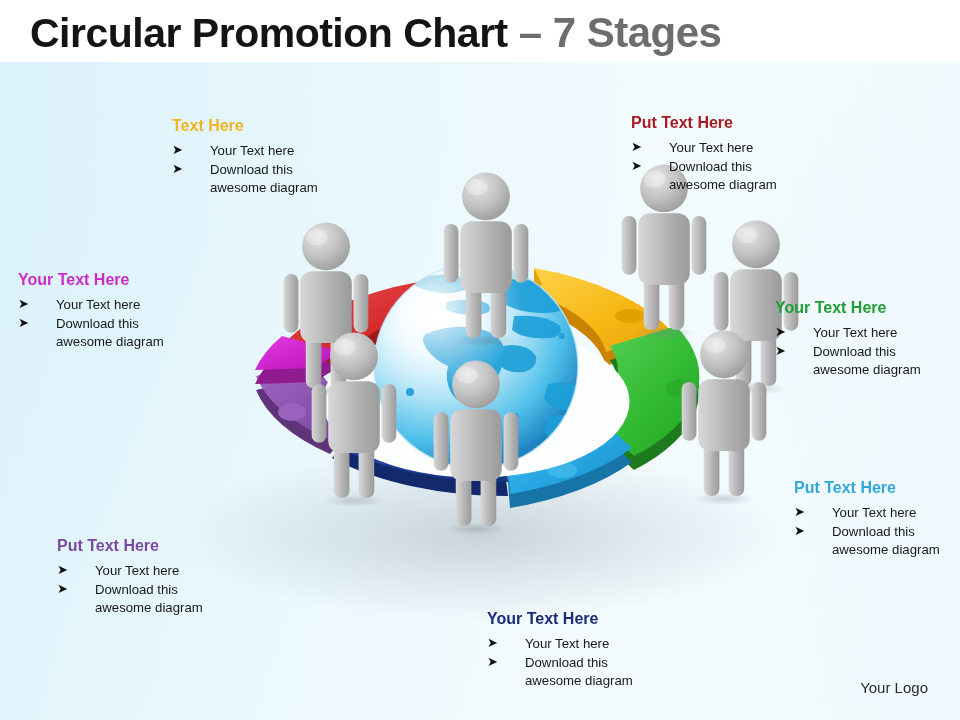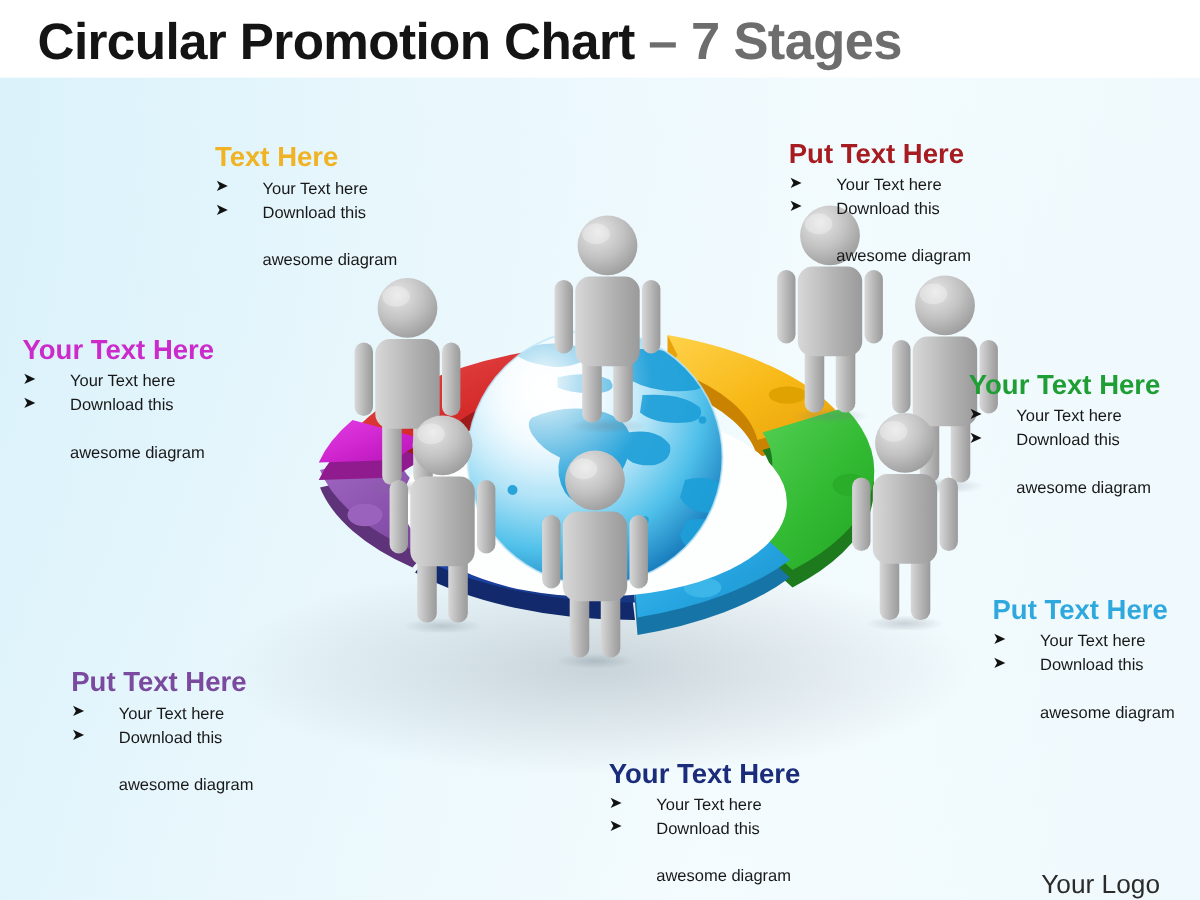--- a/index.html
+++ b/index.html
@@ -32,40 +32,40 @@
     font-size:41px;font-weight:bold;letter-spacing:-0.5px;
     white-space:nowrap;line-height:50px;
     font-family:"Liberation Sans", sans-serif;
   }
   .title .t-main{color:#141414;}
   .title .t-sub{color:#6d6d6d;font-size:42px;}
 
   
   .block{position:absolute;z-index:7;}
   .block .bt{
-    font-size:22px;font-weight:bold;line-height:20px;margin:0 0 6px 0;white-space:nowrap;
+    font-size:16px;font-weight:bold;line-height:20px;margin:0 0 6px 0;white-space:nowrap;
   }
   .block ul{list-style:none;margin:0;padding:0;}
   .block li{
     position:relative;padding-left:38px;
     font-size:13.2px;color:#181818;line-height:18.6px;
   }
   .block li .arw{
     position:absolute;left:0;top:-1px;font-size:13px;color:#111;font-weight:bold;
     font-family:"DejaVu Sans", sans-serif;
   }
-  .block li.cont-line{padding-left:38px;margin-top:20px;}
+  .block li.cont-line{padding-left:38px;}
 
   
   #diagram{position:absolute;left:110px;top:140px;width:740px;height:500px;z-index:4;}
   #diagram svg{display:block;}
 
   .logo{
-    position:absolute;right:32px;bottom:0;z-index:8;
-    font-size:21px;color:#2b2b2b;
+    position:absolute;right:32px;bottom:24px;z-index:8;
+    font-size:15px;color:#2b2b2b;
   }
 </style>
 </head>
 <body>
 
 <div id="stage">
 
   <div class="bg-body"></div>
   <div class="bg-top"></div>
 

